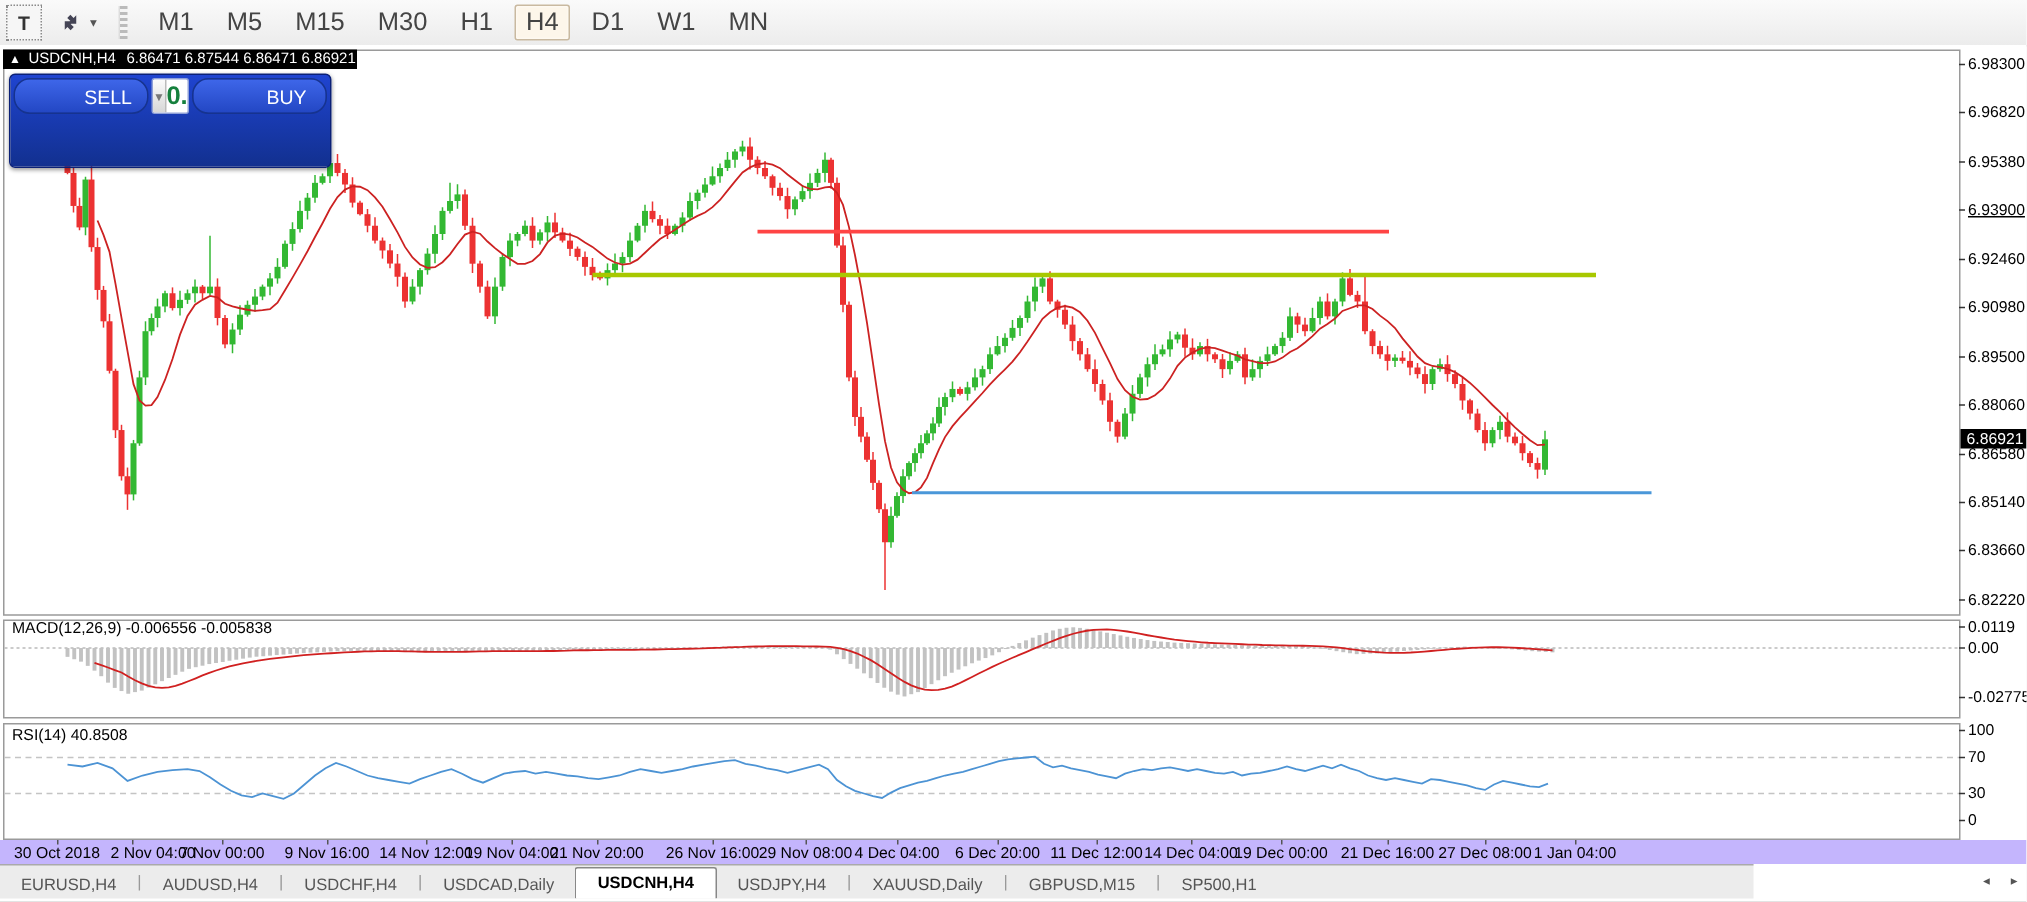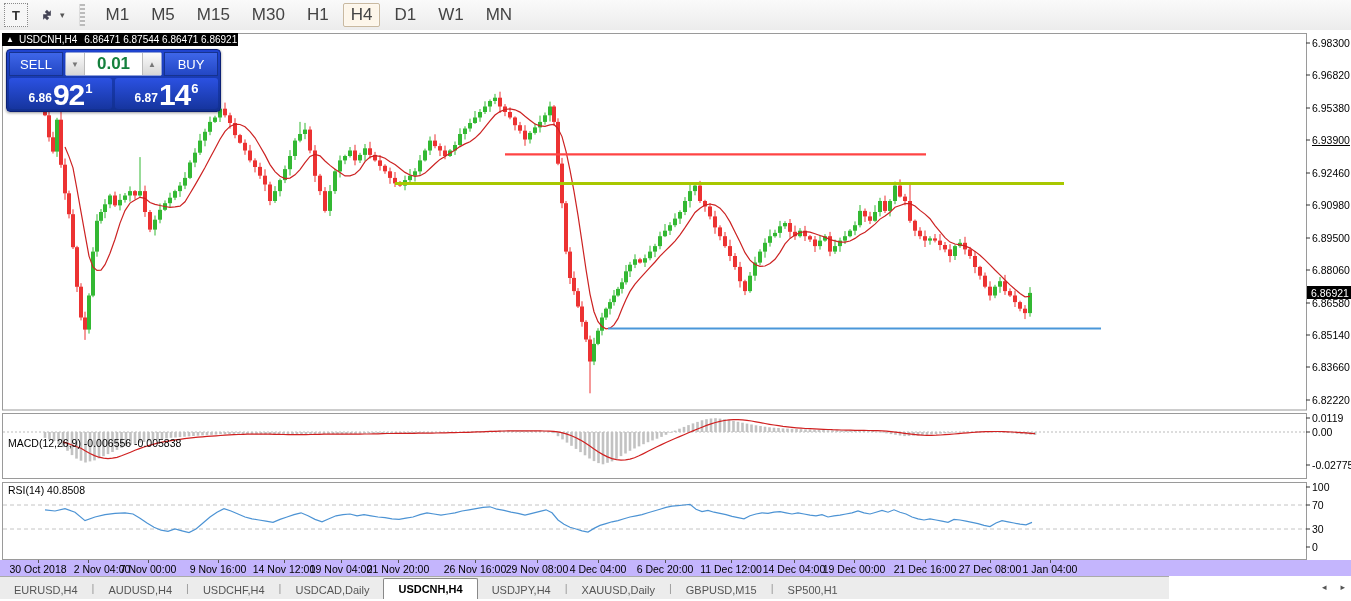--- a/index.html
+++ b/index.html
@@ -22,21 +22,21 @@
   #plot{position:absolute;left:0;top:0;}
   #titlebar{position:absolute;left:2px;top:3px;height:13px;width:232px;background:#000;color:#fff;
             font-size:10px;display:flex;align-items:center;padding-left:4px;white-space:nowrap;}
   #titlebar .tri{font-size:8px;margin-right:5px;}
   
   #tradepanel{position:absolute;left:6px;top:19px;width:215px;height:63px;border-radius:4px;
               background:linear-gradient(#1f44d0,#12308f);border:1px solid #0b2076;box-shadow:0 1px 3px rgba(0,0,0,.4);
               padding:2px;box-sizing:border-box;}
   .tp-row1{display:flex;height:24px;}
   .tp-btn{flex:0 0 52px;color:#fff;font-size:13px;display:flex;align-items:center;justify-content:center;
-          background:linear-gradient(#3e66e9,#2347c4);border:1px solid #16338f;border-radius:0;cursor:pointer;}
+          background:linear-gradient(#3e66e9,#2347c4);border:1px solid #16338f;border-radius:11px;cursor:pointer;padding-left:36px;}
   .tp-spin{flex:1;display:flex;margin:0 2px;background:#fff;border:1px solid #8fa0d8;border-radius:2px;overflow:hidden;}
   .spin-btn{width:18px;background:linear-gradient(#fbfbfb,#d7d7d7);border-right:1px solid #bbb;color:#777;font-size:8px;
             display:flex;align-items:center;justify-content:center;cursor:pointer;}
   .spin-btn.up{border-right:none;border-left:1px solid #bbb;}
   .spin-val{flex:1;display:flex;align-items:center;justify-content:center;color:#15803d;font-size:17px;font-weight:bold;}
   .tp-row2{display:flex;height:31px;margin-top:2px;}
   .quote{flex:1;border-radius:3px;background:linear-gradient(#2b51e2,#16359f);display:flex;align-items:flex-end;justify-content:center;
          color:#fff;padding-bottom:1px;cursor:pointer;}
   .quote+.quote{margin-left:3px;}
   .q-small{font-size:12px;font-weight:bold;margin:0 1px 3px 0;}
@@ -765,35 +765,23 @@
     <div id="tradepanel">
       <div class="tp-row1">
         <div class="tp-btn">SELL</div>
         <div class="tp-spin">
           <div class="spin-btn">▼</div>
           <div class="spin-val">0.01</div>
           <div class="spin-btn up">▲</div>
         </div>
         <div class="tp-btn">BUY</div>
       </div>
-      <div class="tp-row2">
-        <div class="quote">
-          <span class="q-small">6.86</span>
-          <span class="q-big">92</span>
-          <span class="q-sup">1</span>
-        </div>
-        <div class="quote">
-          <span class="q-small">6.87</span>
-          <span class="q-big">14</span>
-          <span class="q-sup">6</span>
-        </div>
-      </div>
     </div>
 
-    <div class="indlabel" style="left:8px;top:383px;margin-top:24px;">MACD(12,26,9) -0.006556 -0.005838</div>
+    <div class="indlabel" style="left:8px;top:383px;">MACD(12,26,9) -0.006556 -0.005838</div>
     <div class="indlabel" style="left:8px;top:454px;">RSI(14) 40.8508</div>
 
     <div id="axislabels">
         <div class="axlabel" style="top: 7px;">6.98300</div>
         <div class="axlabel" style="top: 39px;">6.96820</div>
         <div class="axlabel" style="top: 72px;">6.95380</div>
         <div class="axlabel" style="top: 104px; text-decoration: underline;">6.93900</div>
         <div class="axlabel" style="top: 137px;">6.92460</div>
         <div class="axlabel" style="top: 169px;">6.90980</div>
         <div class="axlabel" style="top: 202px;">6.89500</div>

